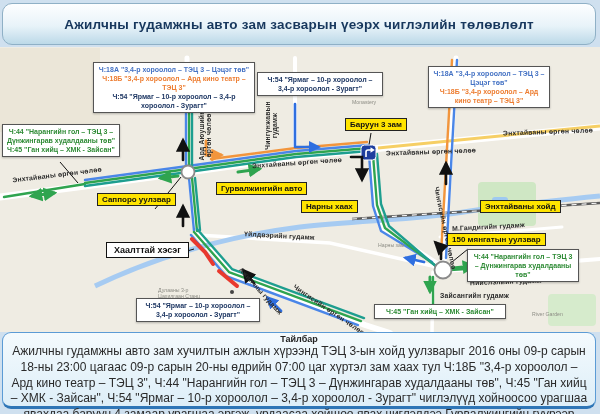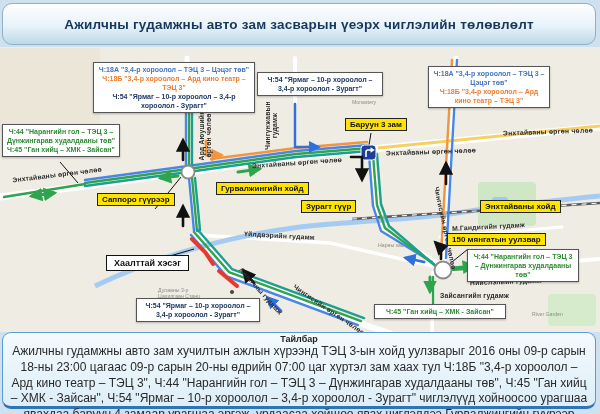--- a/index.html
+++ b/index.html
@@ -199,28 +199,28 @@
 <div class="street" style="left:470px;top:278px;transform:rotate(-2deg);">Нийслэлийн гудамж</div>
 <div class="street" style="left:440px;top:292px;">Зайсангийн гудамж</div>
 
 <div class="poi" style="left:352px;top:99px;">Monastery</div>
 <div class="poi wrap" style="left:158px;top:288px;width:52px;">Дулааны 3-р Цахилгаан Станц</div>
 <div class="poi" style="left:378px;top:242px;">Нарны зам</div>
 <div class="poi" style="left:532px;top:311px;">River Garden</div>
 <div class="poi-dot" style="left:230px;top:290px;"></div>
 <div class="poi-sq" style="left:162px;top:199px;"></div>
 
-<div class="ylab" style="left:97px;top:193px;">Саппоро гүүрээр</div>
-<div class="ylab" style="left:216px;top:182px;">Гурвалжингийн хойд</div>
-<div class="ylab" style="left:301px;top:200px;">Зурагт гүүр</div>
+<div class="ylab" style="left:97px;top:193px;">Саппоро уулзвар</div>
+<div class="ylab" style="left:216px;top:182px;">Гурвалжингийн авто</div>
+<div class="ylab" style="left:301px;top:200px;">Нарны хаах</div>
 <div class="ylab" style="left:345px;top:118px;">Баруун 3 зам</div>
 <div class="ylab" style="left:480px;top:200px;">Энхтайваны хойд</div>
 <div class="ylab" style="left:447px;top:233px;">150 мянгатын уулзвар</div>
 
-<div class="wlab" style="left:106px;top:255px;">Хаалттай хэсэг</div>
+<div class="wlab" style="left:106px;top:242px;">Хаалттай хэсэг</div>
 
 <div class="rbox" style="left:93px;top:62px;width:154px;">
   <div class="t-blue">Ч:18А "3,4-р хороолол – ТЭЦ 3 – Цэцэг төв"</div>
   <div class="t-orange">Ч:18Б "3,4-р хороолол – Ард кино театр – ТЭЦ 3"</div>
   <div class="t-navy">Ч:54 "Ярмаг – 10-р хороолол – 3,4-р хороолол - Зурагт"</div>
 </div>
 
 <div class="rbox" style="left:257px;top:72px;width:118px;">
   <div class="t-navy">Ч:54 "Ярмаг – 10-р хороолол – 3,4-р хороолол - Зурагт"</div>
 </div>

